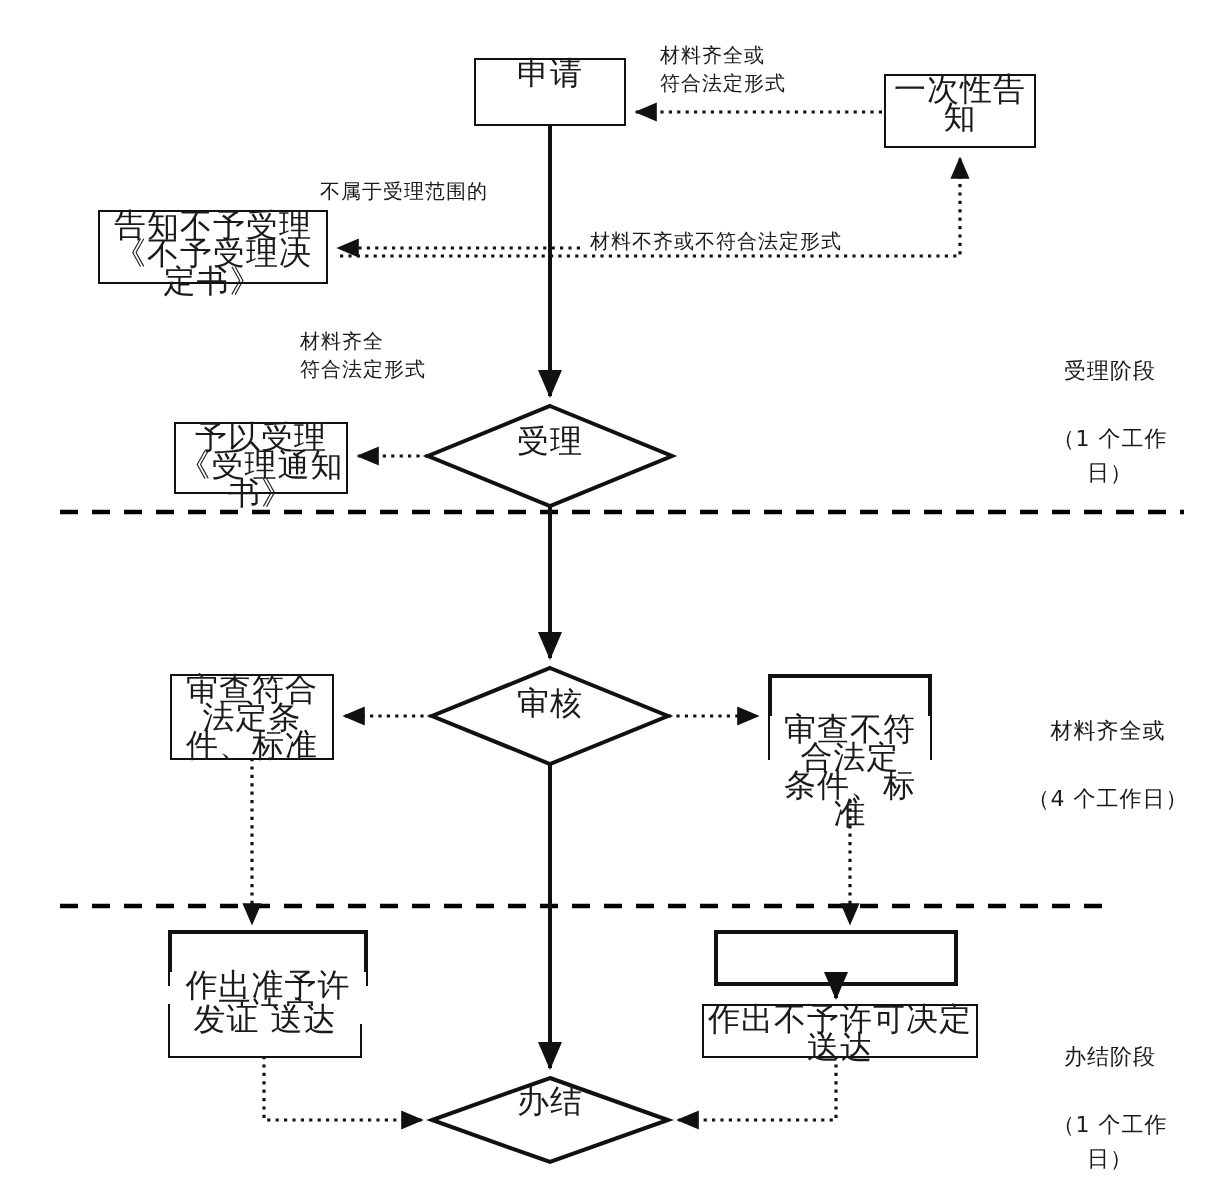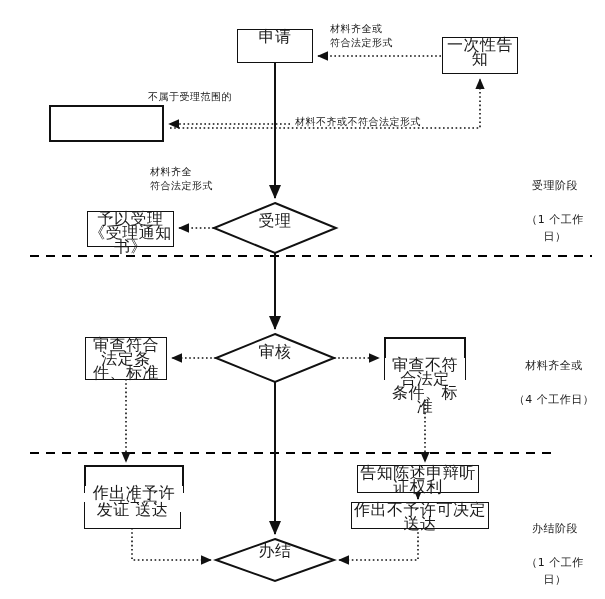--- a/index.html
+++ b/index.html
@@ -139,20 +139,24 @@
   </svg>
 
   <div class="node" style="left:238px; top:30px; width:74px; height:32px;">
     <span class="nodeline">申请</span>
   </div>
 
   <div class="node" style="left:443px; top:38px; width:74px; height:35px;">
     <span class="nodeline">一次性告知</span>
   </div>
 
+  <div class="node" style="left:50px; top:106px; width:113px; height:35px;">
+    <span class="nodeline">告知不予受理</span>
+    <span class="nodeline">《不予受理决定书》</span>
+  </div>
 
   <div class="node diamond-label" style="left:214px; top:214px; width:122px; height:28px;">
     <span class="nodeline">受理</span>
   </div>
 
   <div class="node" style="left:88px; top:212px; width:85px; height:34px;">
     <span class="nodeline">予以受理</span>
     <span class="nodeline">《受理通知书》</span>
   </div>
 
@@ -171,36 +175,33 @@
   </div>
 
   <div class="node" style="left:85px; top:486px; width:98px; height:26px;">
     <span class="nodeline">作出准予许可决定</span>
   </div>
 
   <div class="node" style="left:85px; top:503px; width:95px; height:25px;">
     <span class="nodeline">发证  送达</span>
   </div>
 
-  <div class="node" style="left:358px; top:466px; width:120px; height:26px;">
-    <span class="nodeline">告知陈述申辩听证权利</span>
-  </div>
 
   <div class="node" style="left:352px; top:503px; width:136px; height:25px;">
     <span class="nodeline">作出不予许可决定  送达</span>
   </div>
 
   <div class="node diamond-label" style="left:216px; top:544px; width:118px; height:24px;">
     <span class="nodeline">办结</span>
   </div>
 
   <div class="edge-label" style="left:330px; top:22px; width:110px;">材料齐全或
 符合法定形式</div>
 
-  <div class="edge-label" style="left:148px; top:90px; width:140px;">不属于受理范围的</div>
+  <div class="edge-label" style="left:160px; top:90px; width:140px;">不属于受理范围的</div>
 
   <div class="edge-label" style="left:295px; top:104px; width:180px; text-align:left;margin-top:11px;">材料不齐或不符合法定形式</div>
 
   <div class="edge-label" style="left:150px; top:165px; width:110px;">材料齐全
 符合法定形式</div>
 
   <div class="stage-label" style="left:512px; top:160px; width:86px;">
     <span class="nodeline">受理阶段</span>
     <span class="nodeline">（1 个工作
 日）</span>

